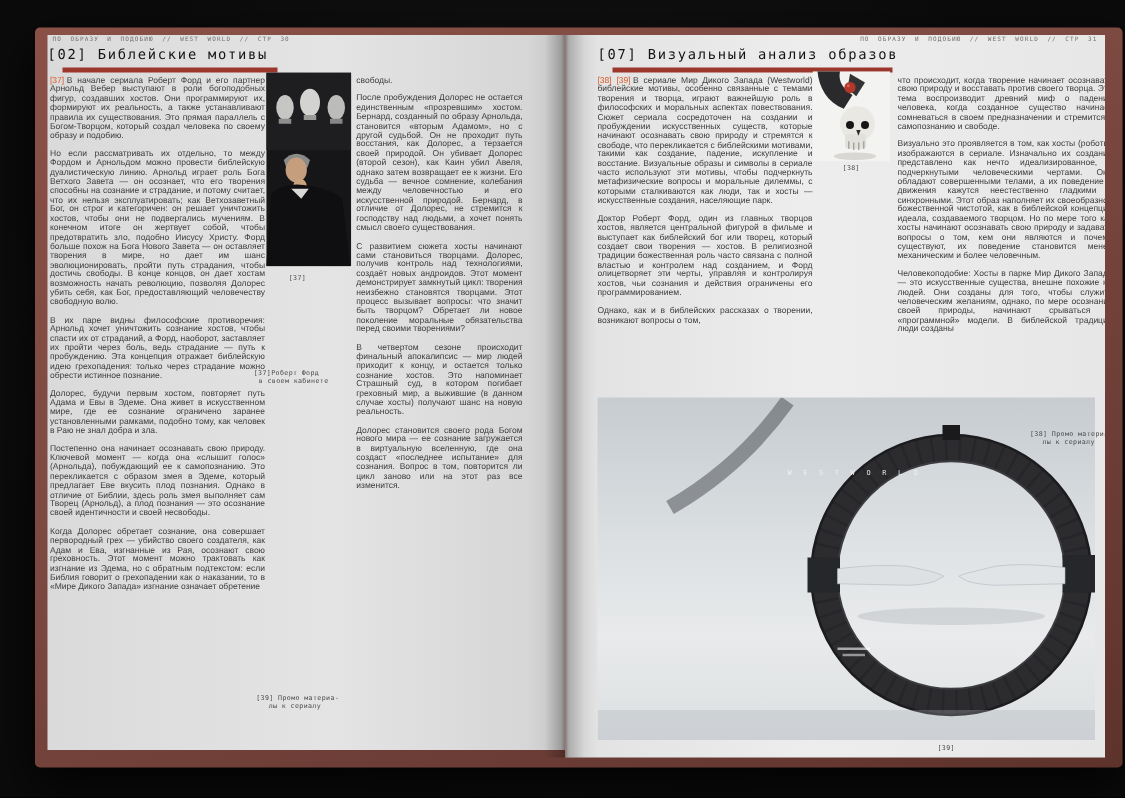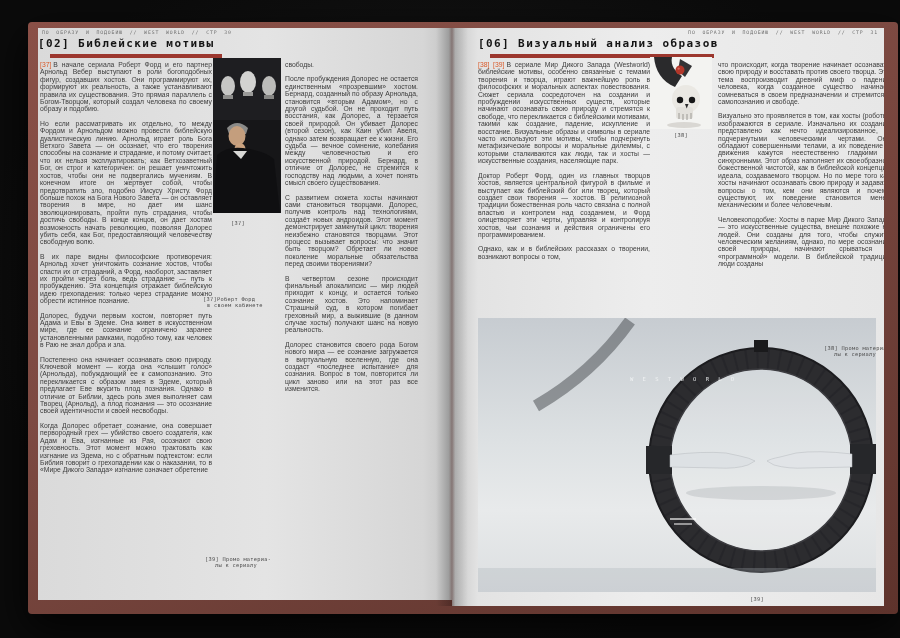--- a/index.html
+++ b/index.html
@@ -11,21 +11,21 @@
         box-shadow:0 14px 40px rgba(0,0,0,.85);}
   .page{position:absolute;overflow:hidden;}
   .page-left{left:38px;top:28px;width:414px;height:572px;
         background:linear-gradient(90deg,#dadada 0%,#e4e4e4 55%,#d6d6d6 93%,#c2c2c2 100%);}
   .page-right{left:452px;top:28px;width:432px;height:578px;
         background:linear-gradient(90deg,#c6c6c6 0%,#e3e3e3 6%,#ededed 45%,#e7e7e7 100%);}
   .spine{position:absolute;left:436px;top:28px;width:32px;height:578px;pointer-events:none;
         background:linear-gradient(90deg,rgba(0,0,0,0) 0%,rgba(0,0,0,.20) 40%,rgba(55,22,18,.45) 50%,rgba(0,0,0,.14) 60%,rgba(0,0,0,0) 100%);}
   .hdr{position:absolute;font-family:"DejaVu Sans Mono",monospace;font-size:4.8px;
        letter-spacing:.9px;word-spacing:3px;color:#6f6f6f;white-space:nowrap;}
-  .title{position:absolute;font-family:"DejaVu Sans Mono",monospace;font-weight:bold;
+  .title{position:absolute;font-family:"DejaVu Sans Mono",monospace;font-weight:normal;
        font-size:11px;letter-spacing:1.4px;color:#141414;white-space:nowrap;}
   .rule{position:absolute;height:4px;background:#9c372e;}
   .col{position:absolute;font-size:6.8px;line-height:7.4px;color:#3c3c3c;text-align:justify;}
   .col p{margin:0 0 7px 0;}
   .ref{color:#d95b2b;margin-right:2px;}
   .cap{position:absolute;font-family:"DejaVu Sans Mono",monospace;font-size:5.3px;
        line-height:6.4px;color:#4c4c4c;letter-spacing:.3px;white-space:pre;}
   .fig{position:absolute;display:block;}
   .poster{position:absolute;left:26px;top:290px;width:398px;height:274px;overflow:hidden;
        background:linear-gradient(180deg,#c7ccd1 0%,#dde1e3 45%,#e8eaeb 70%,#dcdfe1 100%);}
@@ -80,21 +80,21 @@
       <p>свободы.</p>
       <p>После пробуждения Долорес не остается единственным «прозревшим» хостом. Бернард, созданный по образу Арнольда, становится «вторым Адамом», но с другой судьбой. Он не проходит путь восстания, как Долорес, а терзается своей природой. Он убивает Долорес (второй сезон), как Каин убил Авеля, однако затем возвращает ее к жизни. Его судьба — вечное сомнение, колебания между человечностью и его искусственной природой. Бернард, в отличие от Долорес, не стремится к господству над людьми, а хочет понять смысл своего существования.</p>
       <p>С развитием сюжета хосты начинают сами становиться творцами. Долорес, получив контроль над технологиями, создаёт новых андроидов. Этот момент демонстрирует замкнутый цикл: творения неизбежно становятся творцами. Этот процесс вызывает вопросы: что значит быть творцом? Обретает ли новое поколение моральные обязательства перед своими творениями?</p>
       <p>В четвертом сезоне происходит финальный апокалипсис — мир людей приходит к концу, и остается только сознание хостов. Это напоминает Страшный суд, в котором погибает греховный мир, а выжившие (в данном случае хосты) получают шанс на новую реальность.</p>
       <p>Долорес становится своего рода Богом нового мира — ее сознание загружается в виртуальную вселенную, где она создаст «последнее испытание» для сознания. Вопрос в том, повторится ли цикл заново или на этот раз все изменится.</p>
     </div>
   </div>
 
   <div class="page page-right">
     <div class="hdr" style="left:166px;top:2px;width:260px;text-align:right">ПО ОБРАЗУ И ПОДОБИЮ // WEST WORLD // СТР 31</div>
-    <div class="title" style="left:26px;top:9px">[06] Визуальный анализ образов</div>
+    <div class="title" style="left:26px;top:9px">[07] Визуальный анализ образов</div>
     <div class="rule" style="left:38px;top:26px;width:224px"></div>
 
     <div class="col" style="left:26px;top:33px;width:172px">
       <p><span class="ref">[38] [39]</span><span>В сериале Мир Дикого Запада (Westworld) библейские мотивы, особенно связанные с темами творения и творца, играют важнейшую роль в философских и моральных аспектах повествования. Сюжет сериала сосредоточен на создании и пробуждении искусственных существ, которые начинают осознавать свою природу и стремятся к свободе, что перекликается с библейскими мотивами, такими как создание, падение, искупление и восстание. Визуальные образы и символы в сериале часто используют эти мотивы, чтобы подчеркнуть метафизические вопросы и моральные дилеммы, с которыми сталкиваются как люди, так и хосты — искусственные создания, населяющие парк.</span></p>
       <p>Доктор Роберт Форд, один из главных творцов хостов, является центральной фигурой в фильме и выступает как библейский бог или творец, который создает свои творения — хостов. В религиозной традиции божественная роль часто связана с полной властью и контролем над созданием, и Форд олицетворяет эти черты, управляя и контролируя хостов, чьи сознания и действия ограничены его программированием.</p>
       <p>Однако, как и в библейских рассказах о творении, возникают вопросы о том,</p>
     </div>
 
     <svg class="fig" style="left:198px;top:29px" width="62" height="72" viewBox="0 0 62 72">
       <rect width="62" height="72" fill="#f3f3f1"></rect>

